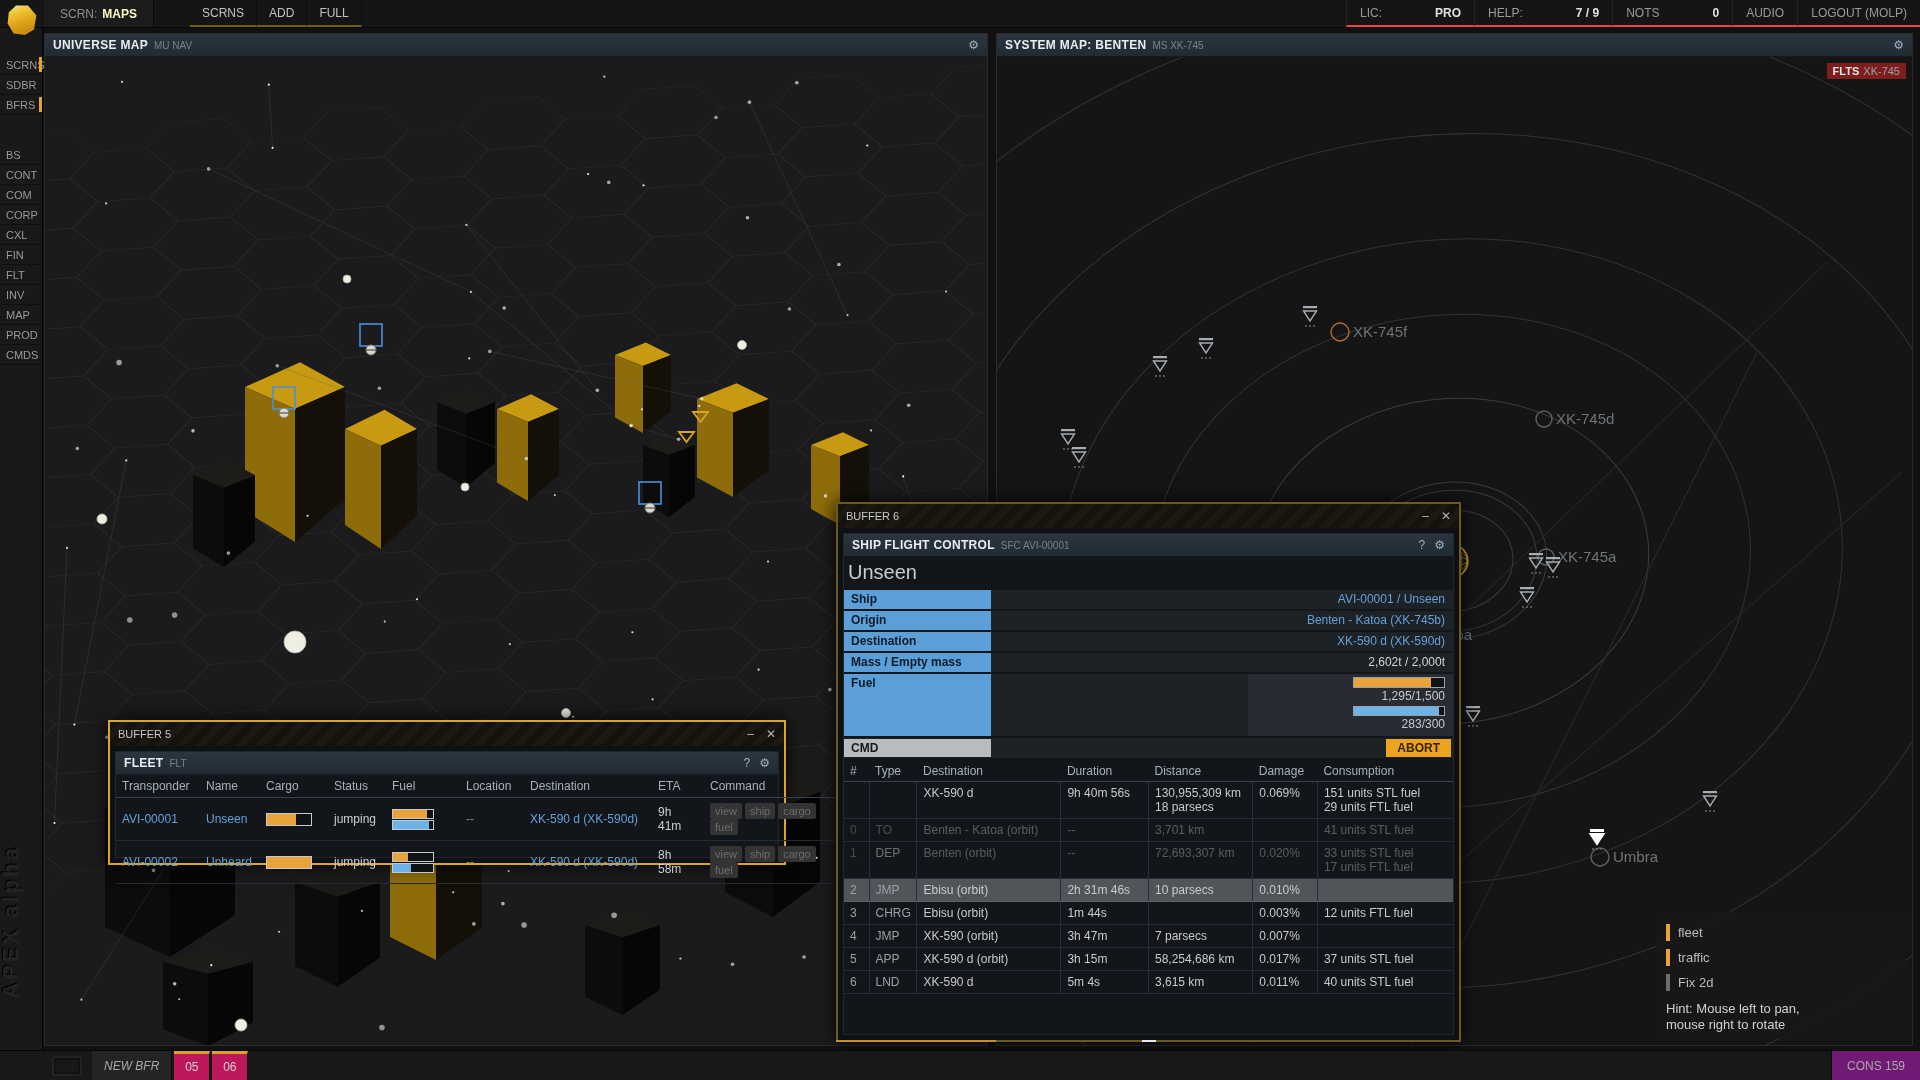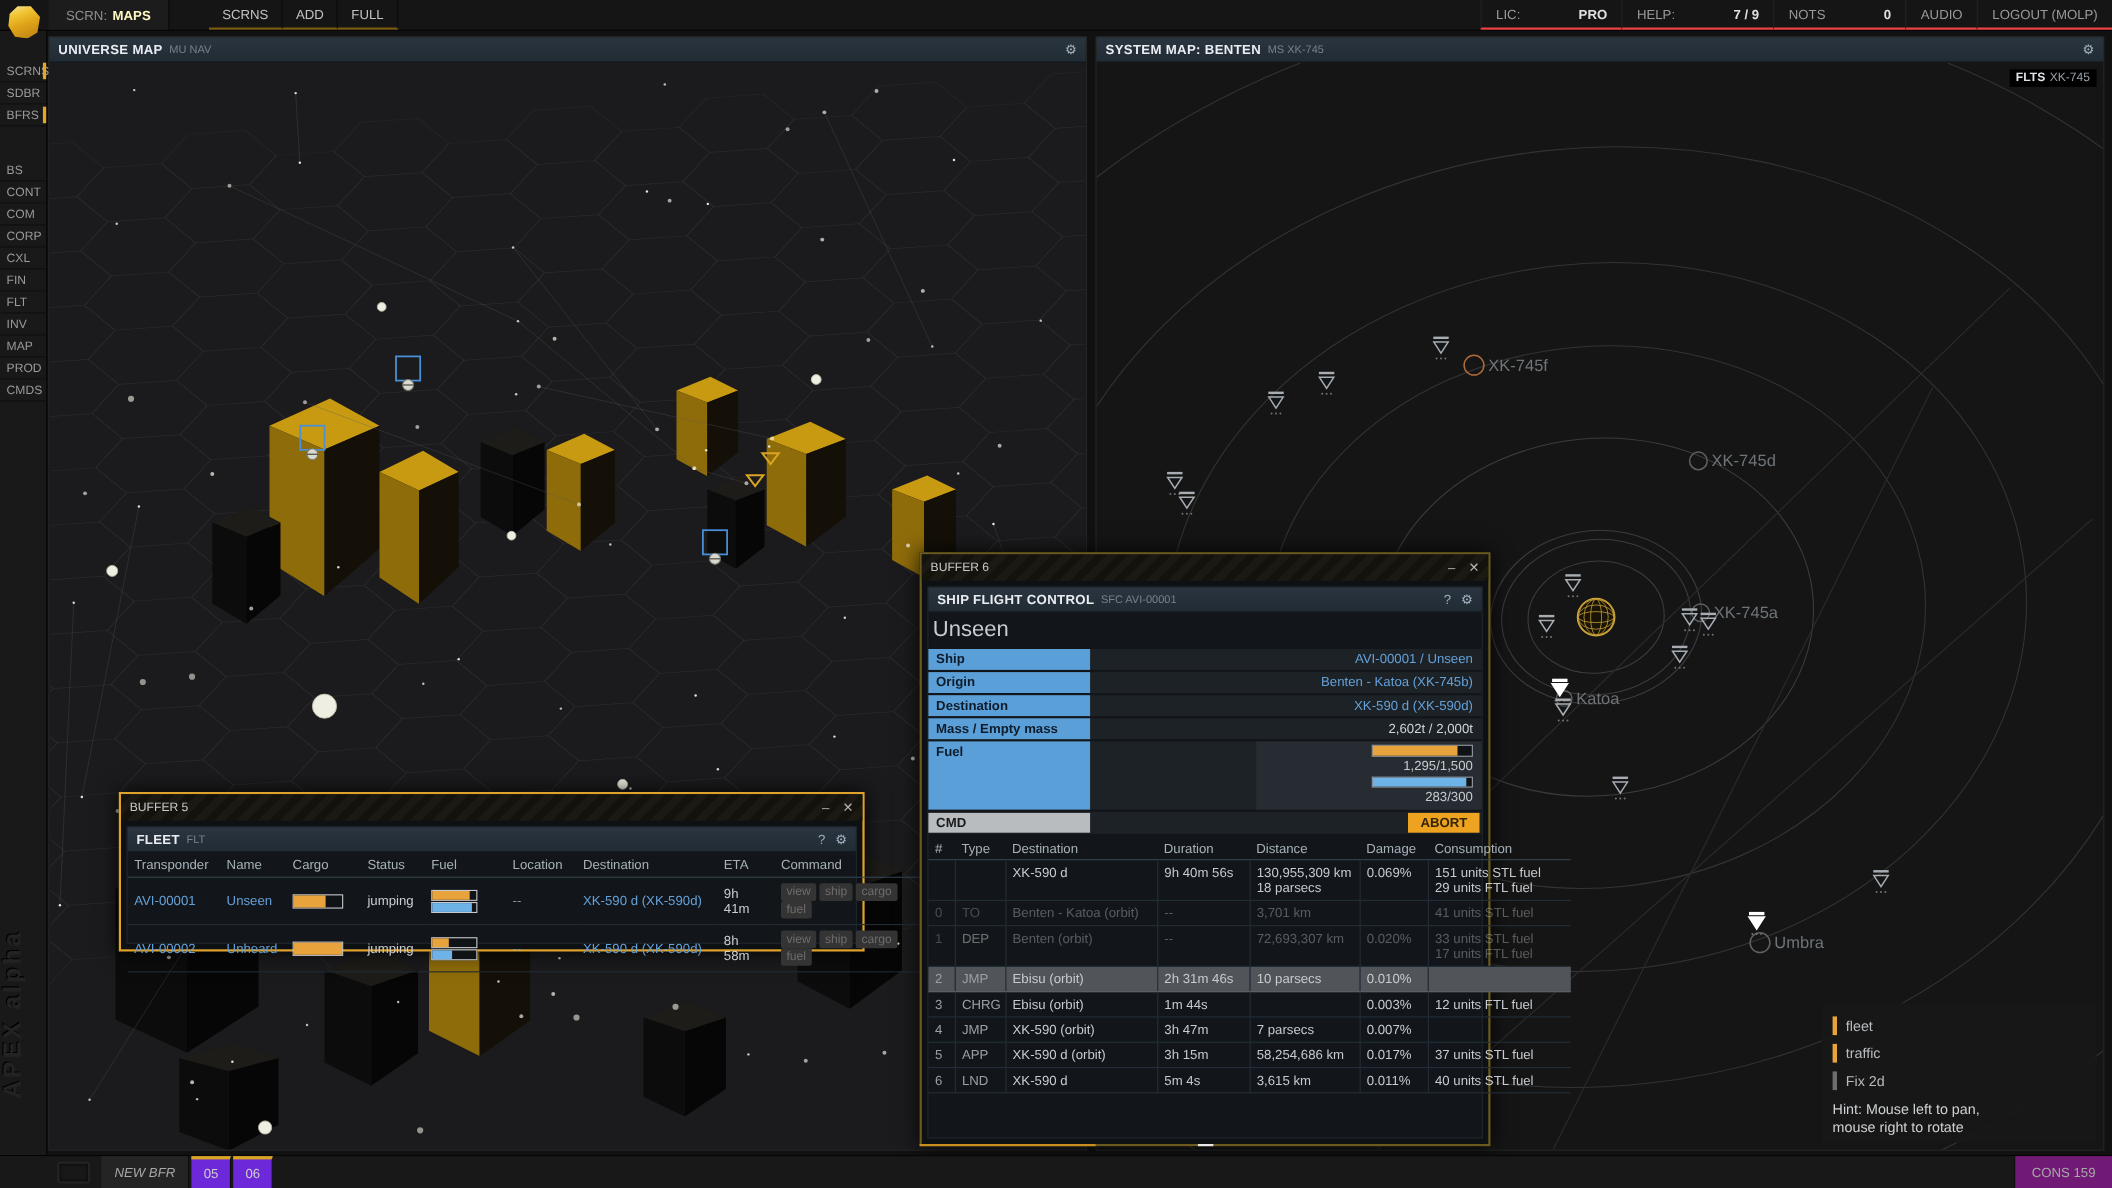--- a/index.html
+++ b/index.html
@@ -44,35 +44,35 @@
   .p-sub { font-size:10px; color:#76828d; margin-left:6px; margin-top:1px; }
   .p-ico { margin-left:auto; display:flex; gap:9px; }
   .p-ico span { color:#9fb0bd; font-size:12px; cursor:pointer; }
   .p-body { position:absolute; left:0; top:23px; right:0; bottom:0; overflow:hidden; }
 
   #universe-panel { left:44px; top:33px; width:944px; height:1013px; }
   #universe-panel .p-body { background:#1b1b1d; }
   #system-panel { left:996px; top:33px; width:917px; height:1013px; }
   #system-panel .p-body { background:#151515; }
 
-  .map-badge { position:absolute; top:6px; right:6px; background:#000000; padding:2px 6px;
+  .map-badge { position:absolute; top:6px; right:6px; background:#7f1d1d; padding:2px 6px;
     font-size:11px; color:#9aa2a9; z-index:5; }
   .map-badge b { color:#dfe3e6; font-weight:bold; margin-right:4px; }
 
   #legend { position:absolute; right:6px; bottom:6px; width:250px; background:rgba(24,24,24,.92);
     padding:8px 10px 6px 10px; z-index:5; }
   .lg-item { display:flex; align-items:center; gap:8px; height:25px; cursor:pointer; }
   .lg-swatch { width:4px; height:17px; }
   .lg-label { font-size:13px; color:#b9bcbe; }
   #hint { font-size:13px; color:#cfd2d4; line-height:1.25; margin-top:6px; }
 
   
   .buffer { position:absolute; background:#0e1114; border:2px solid; box-shadow:0 0 18px rgba(0,0,0,.85); }
   #buffer5 { left:108px; top:720px; width:678px; height:145px; border-color:#dfa22b; z-index:20; }
-  #buffer6 { left:836px; top:502px; width:519px; height:540px; border-color:#6a5a1d; z-index:25; }
+  #buffer6 { left:836px; top:502px; width:625px; height:540px; border-color:#6a5a1d; z-index:25; }
   #buffer6::after { content:""; position:absolute; left:-2px; bottom:-2px; width:160px; height:2px;
     background:#c98e1e; }
   #buffer6 .resize-notch { position:absolute; bottom:-2px; left:50%; width:14px; height:2px;
     margin-left:-7px; background:#e8e8e8; }
   .buf-title { height:24px; display:flex; align-items:center; padding:0 8px; font-size:11px; color:#c9c9c9;
     background:repeating-linear-gradient(135deg,#14120d 0 7px,#1c1913 7px 14px); }
   .buf-ctl { margin-left:auto; display:flex; gap:12px; }
   .buf-ctl span { color:#b5b5b5; font-size:12px; cursor:pointer; line-height:1; }
   .buf-body { position:absolute; left:0; top:24px; right:0; bottom:0; padding:5px; }
   .inner { position:relative; width:100%; height:100%; background:#12161a; border:1px solid #20262c; }
@@ -121,21 +121,21 @@
   #flight-table tr.current td { border-bottom-color:#5d6166; }
 
   
   #bottombar { position:absolute; left:0; bottom:0; width:1920px; height:30px; background:#181818;
     border-top:1px solid #050505; display:flex; align-items:stretch; z-index:50; }
   .emb-icon { width:30px; height:20px; margin:5px 10px 0 52px; border:2px solid #232323;
     border-radius:3px; box-shadow:inset 0 0 3px #000; }
   .bb-btn { padding:0 12px; display:flex; align-items:center; font-size:12px; color:#a8a8a8;
     background:#242424; border-right:1px solid #0c0c0c; cursor:pointer;font-style:italic; }
   .bb-tab { width:36px; display:flex; align-items:center; justify-content:center; font-size:12px;
-    color:#cfcfcf; background:#6d28d9; border-top:3px solid #d9a520; border-right:1px solid #0c0c0c;
+    color:#cfcfcf; background:#be185d; border-top:3px solid #d9a520; border-right:1px solid #0c0c0c;
     margin-left:2px; cursor:pointer; }
   .bb-status { margin-left:auto; padding:0 15px; display:flex; align-items:center; font-size:12px;
     color:#a8a8a8; background:#701a75; border-left:1px solid #0c0c0c; }
 
   svg text { font-family:"Liberation Sans", sans-serif; }
 </style>
 </head>
 <body>
 
 <div id="app">

